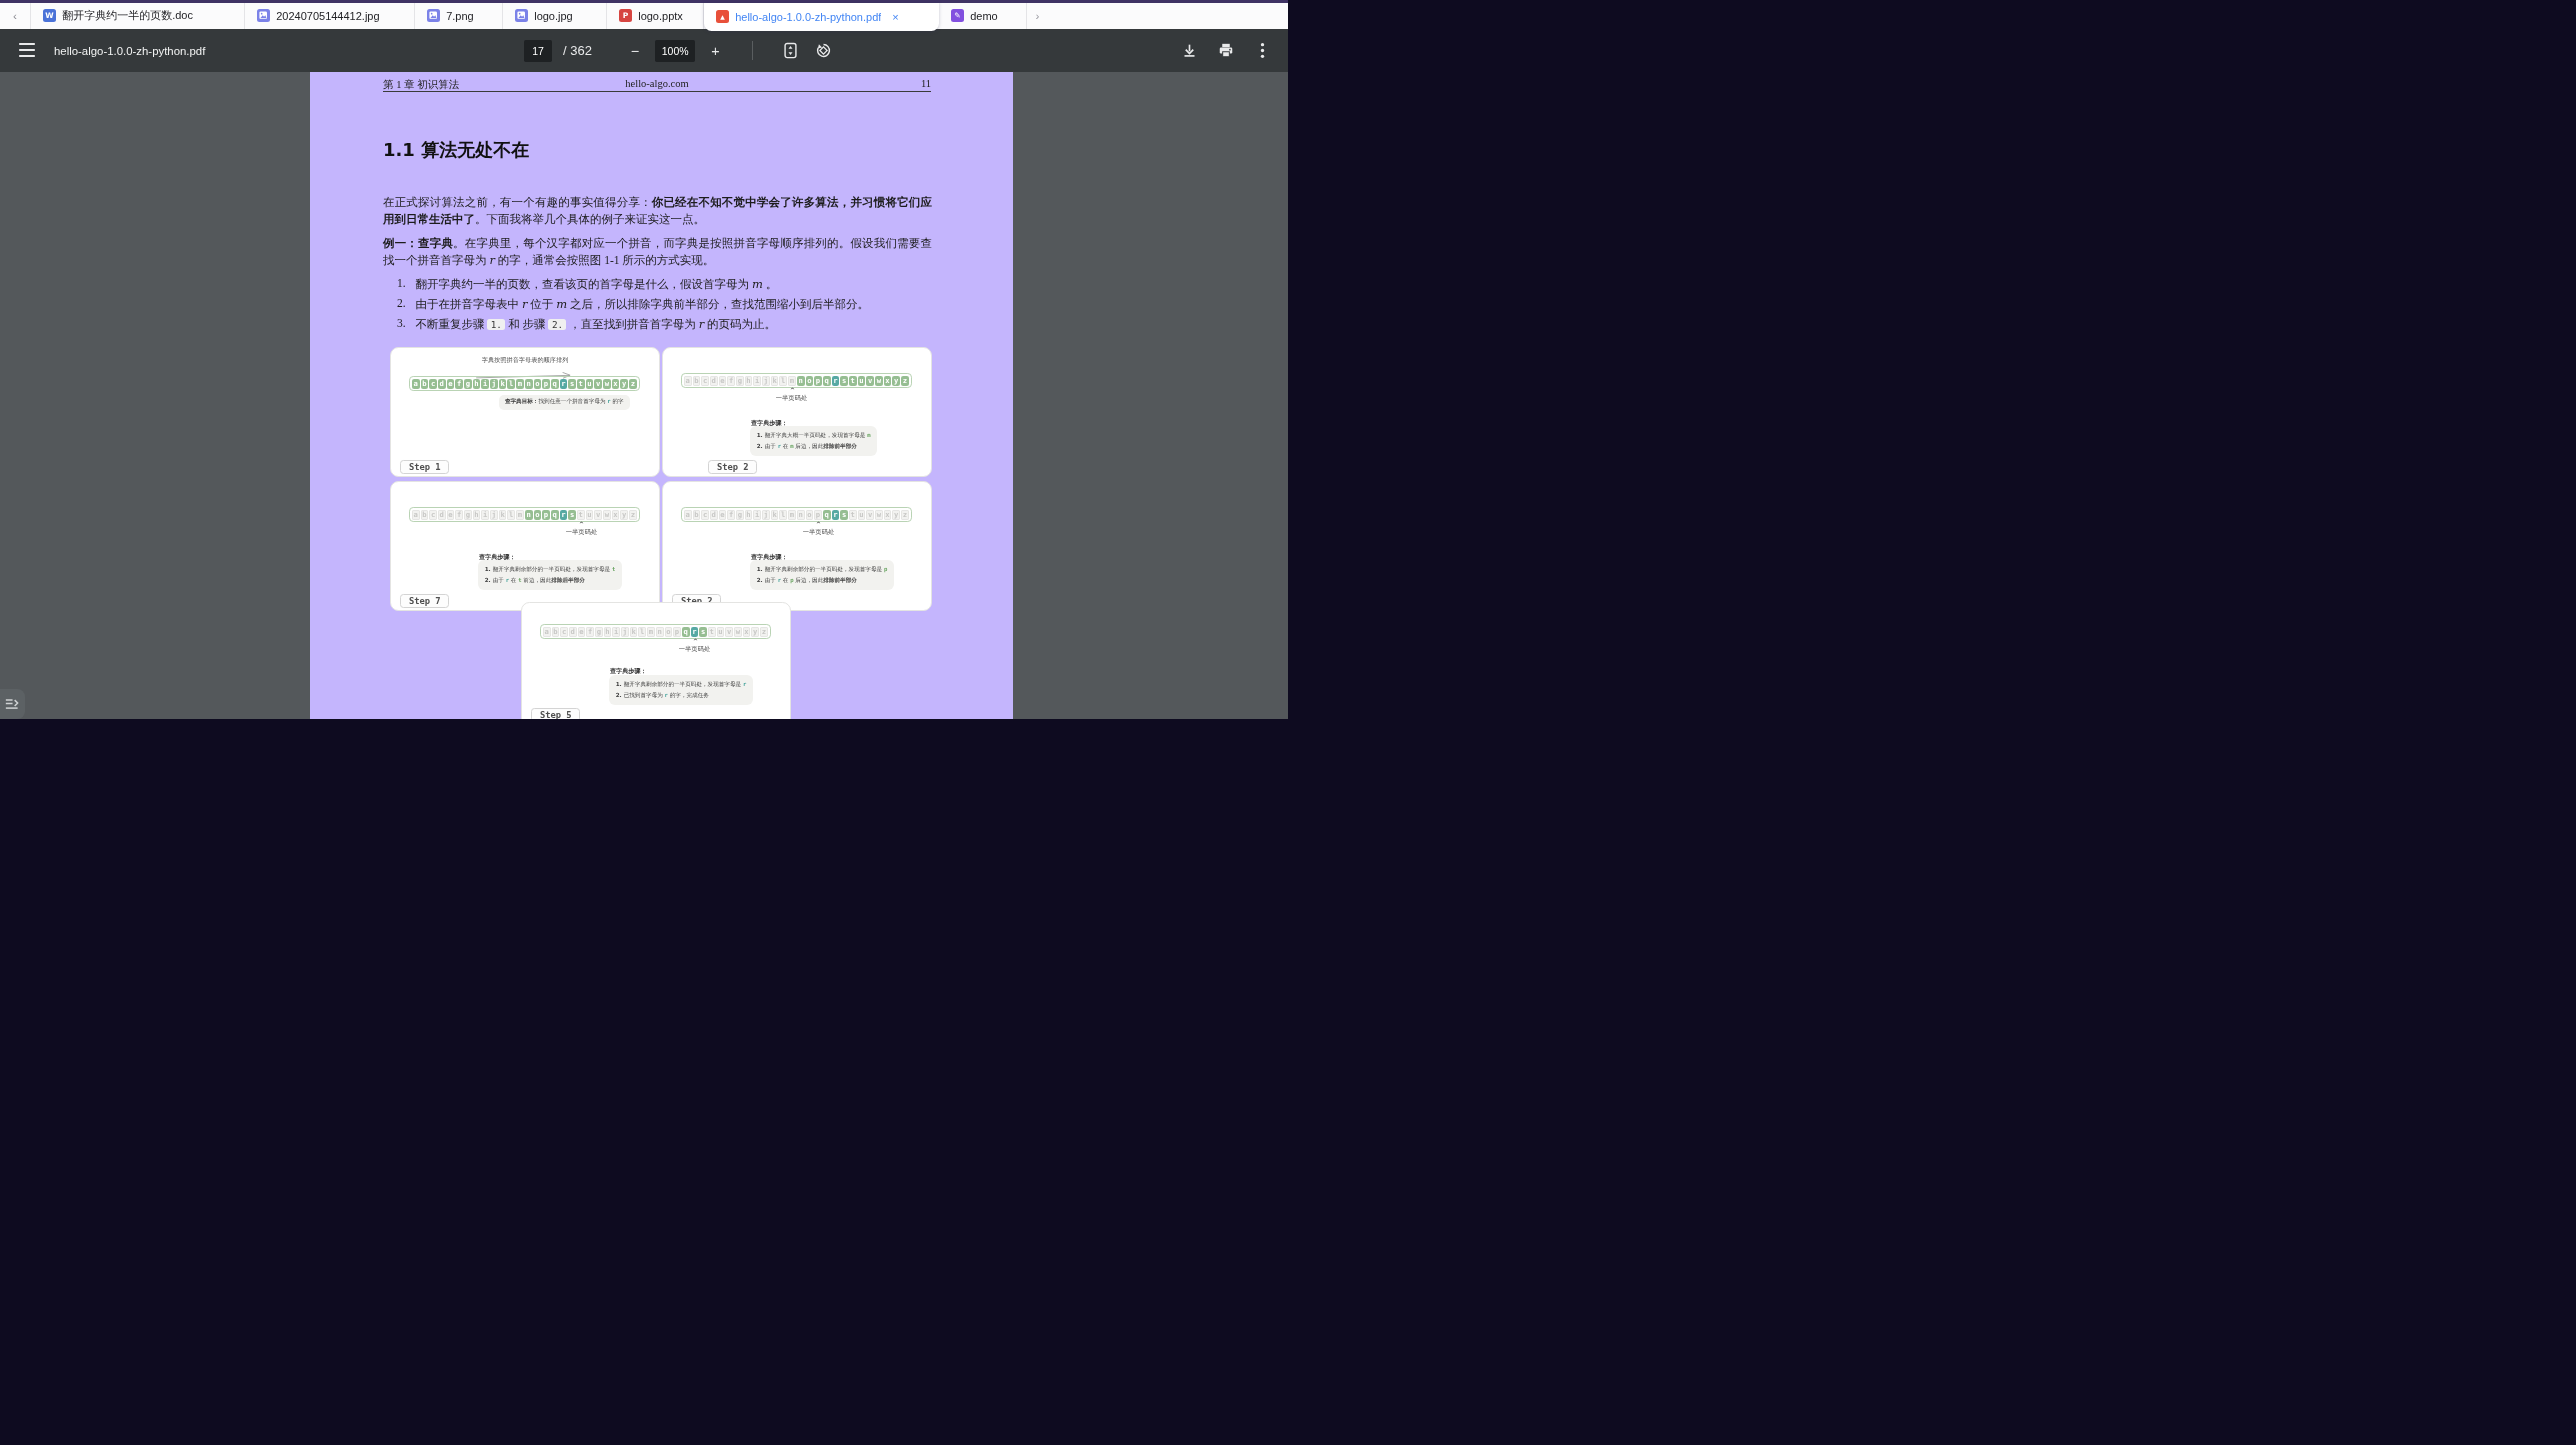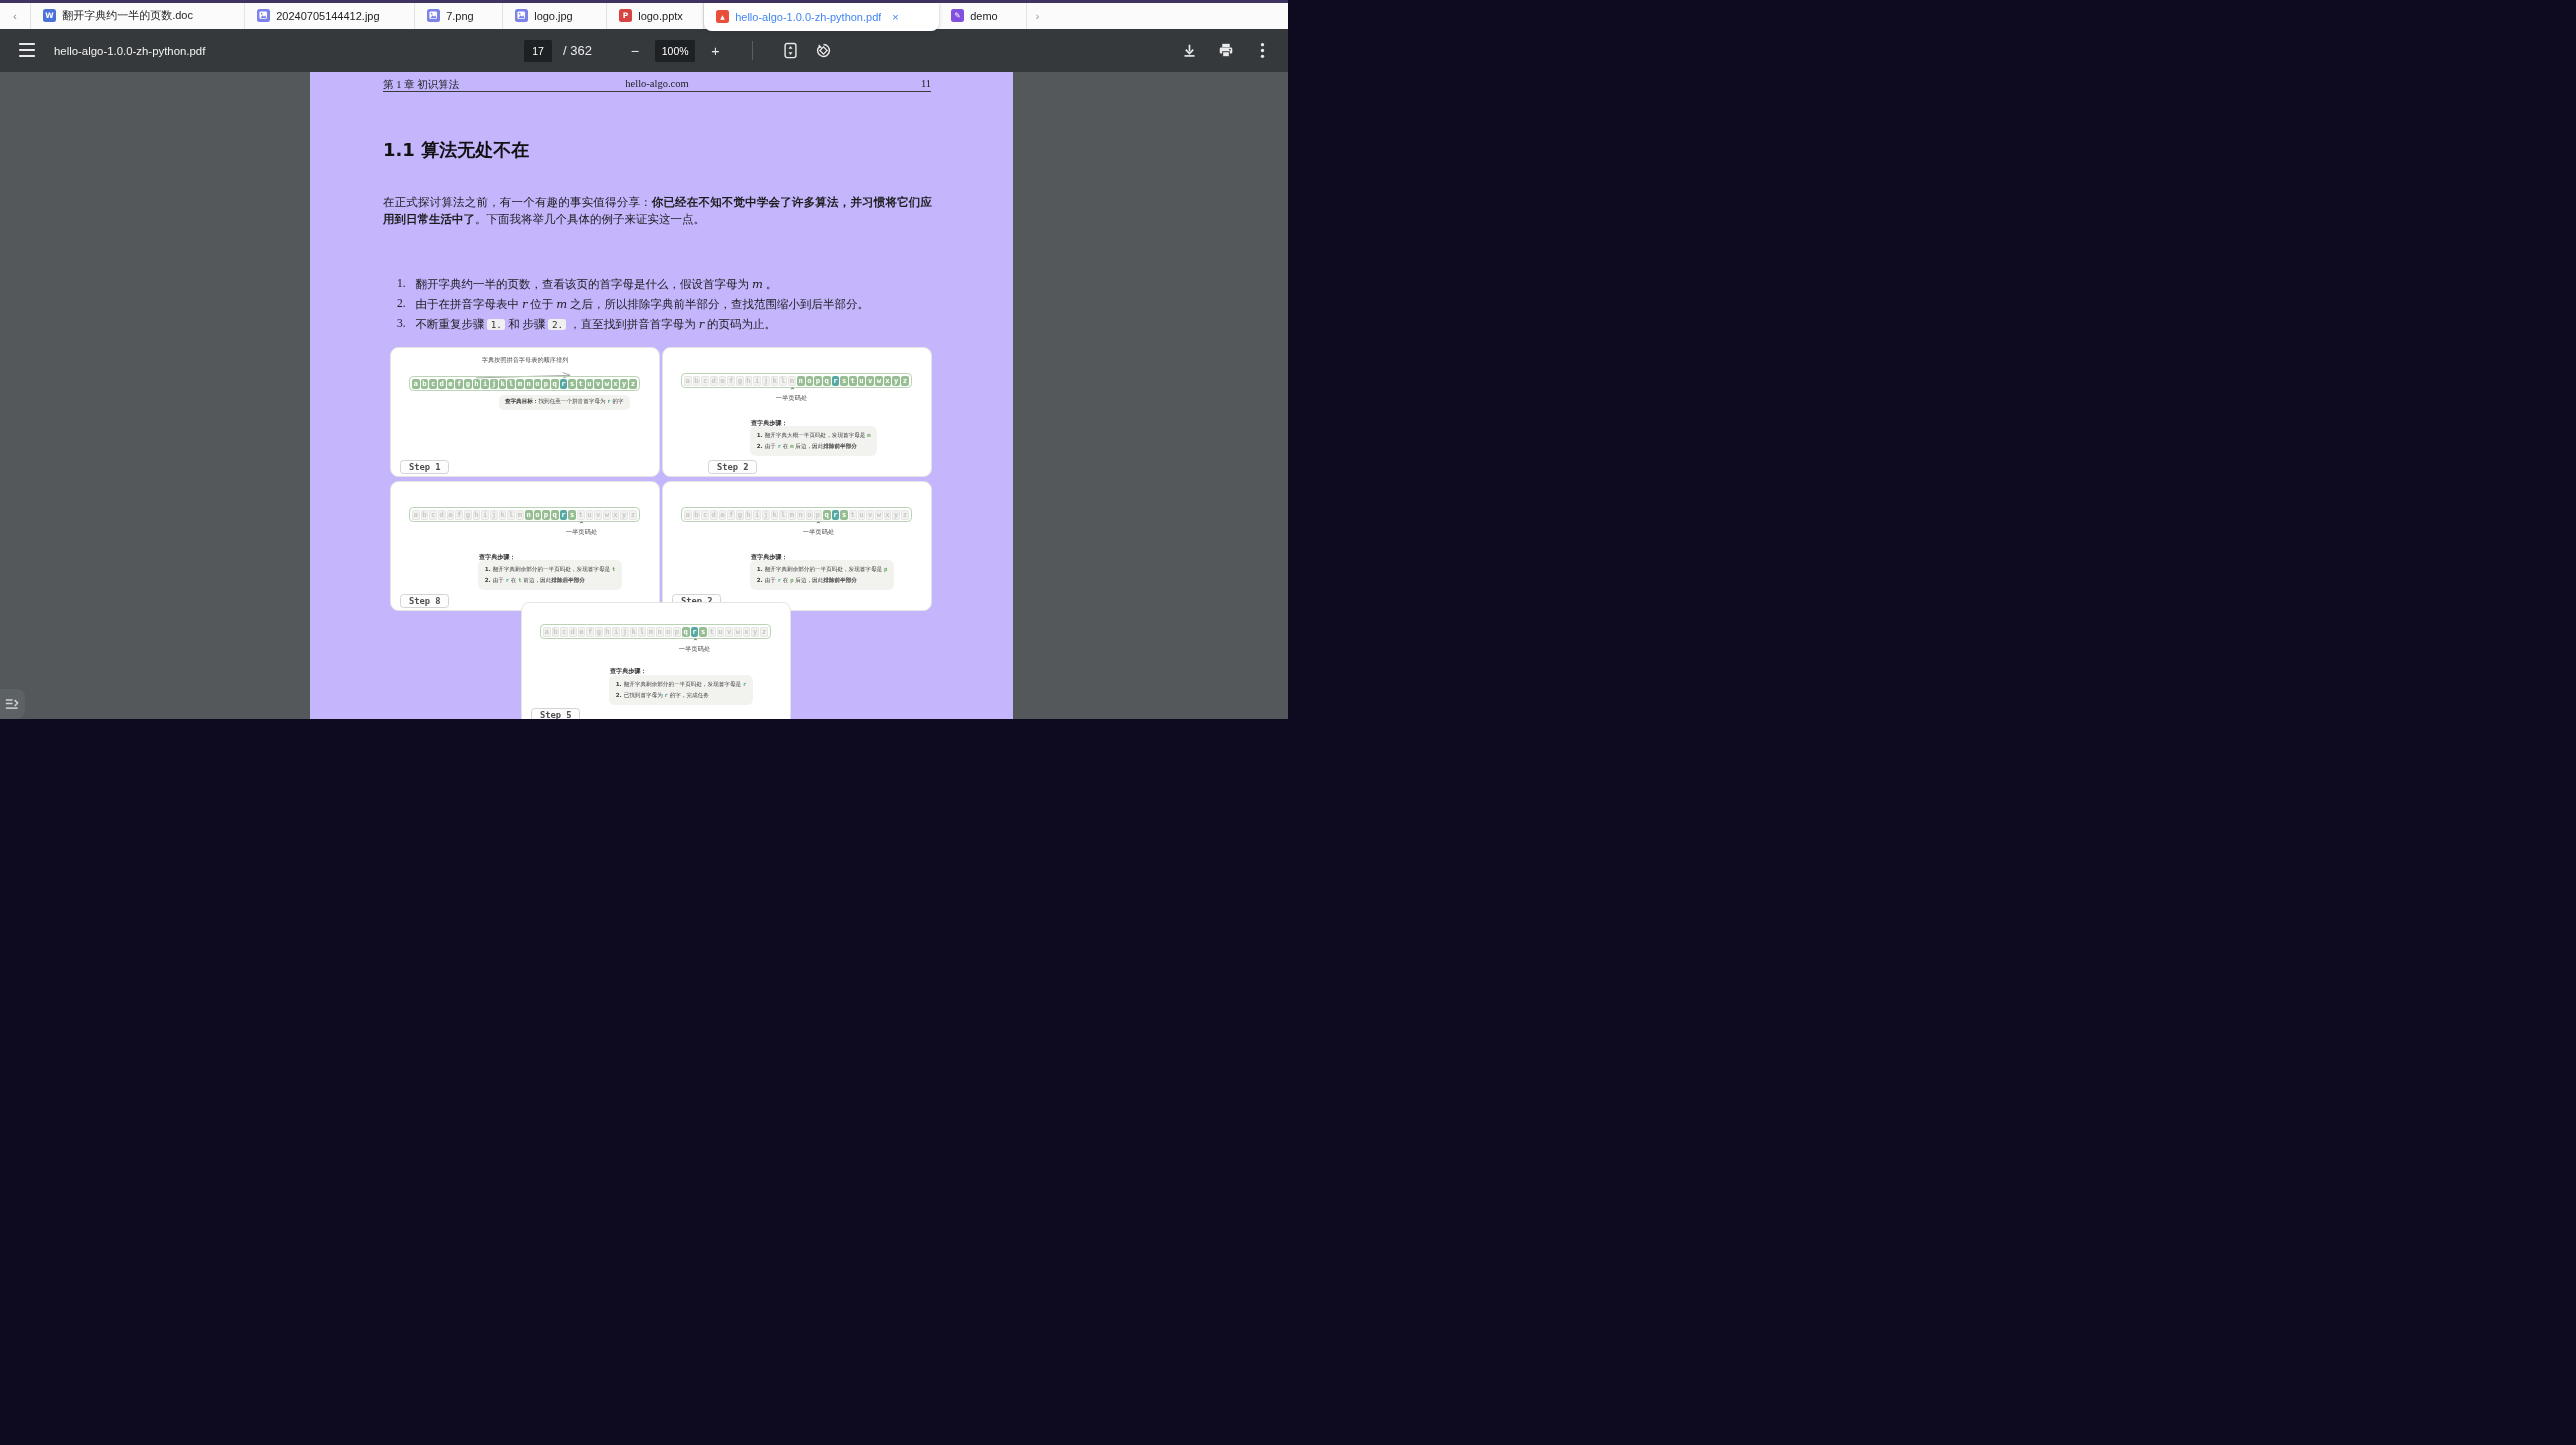--- a/index.html
+++ b/index.html
@@ -208,20 +208,21 @@
   <div class="viewer">
     <div class="page">
       <div class="phead">
         <span class="hl">第 1 章   初识算法</span>
         <span class="hc">hello-algo.com</span>
         <span class="hr">11</span>
       </div>
       <div class="ptitle">1.1   算法无处不在</div>
 
       <div class="para" style="top:122px"><span>在正式探讨算法之前，有一个有趣的事实值得分享：</span><span class="b">你已经在不知不觉中学会了许多算法，并习惯将它们应用到日常生活中了</span><span>。下面我将举几个具体的例子来证实这一点。</span></div>
+      <div class="para" style="top:163px"><span class="b">例一：查字典</span><span>。在字典里，每个汉字都对应一个拼音，而字典是按照拼音字母顺序排列的。假设我们需要查找一个拼音首字母为 </span><span class="mi">r</span><span> 的字，通常会按照图 1-1 所示的方式实现。</span></div>
 
       <div class="plist" style="top:205px">
           <div class="li"><span class="num">1.</span><span>翻开字典约一半的页数，查看该页的首字母是什么，假设首字母为 </span><span class="mi">m</span><span> 。</span></div>
           <div class="li"><span class="num">2.</span><span>由于在拼音字母表中 </span><span class="mi">r</span><span> 位于 </span><span class="mi">m</span><span> 之后，所以排除字典前半部分，查找范围缩小到后半部分。</span></div>
           <div class="li"><span class="num">3.</span><span>不断重复步骤 </span><span class="codechip">1.</span><span> 和 步骤 </span><span class="codechip">2.</span><span> ，直至找到拼音首字母为 </span><span class="mi">r</span><span> 的页码为止。</span></div>
         </div>
 
       <div id="figure">
           <div class="panel" style="left: 80px; top: 275px;">
             <div class="pan-title">字典按照拼音字母表的顺序排列</div>
@@ -327,21 +328,21 @@
               <span class="lcell off">y</span>
               <span class="lcell off">z</span>
             </div>
             <div class="caret" style="left: 188px; top: 39px;">^</div>
             <div class="plabel" style="left: 140px; top: 46px;">一半页码处</div>
             <div class="slabel" style="top: 71px;">查字典步骤：</div>
             <div class="sbox" style="top: 78px;">
               <div class="ln"><span class="b">1. </span><span>翻开字典剩余部分的一半页码处，发现首字母是 </span><span class="k-green">t</span></div>
               <div class="ln"><span class="b">2. </span><span>由于 </span><span class="k-teal">r</span><span> 在 </span><span class="k-green">t</span><span> 前边，因此</span><span class="b">排除后半部分</span></div>
             </div>
-            <div class="badge" style="top: 112px;">Step 8</div>
+            <div class="badge" style="top: 112px;">Step 7</div>
           </div>
           <div class="panel" style="left: 352px; top: 409px;">
             <div class="lrow" style="top: 25px;">
               <span class="lcell off">a</span>
               <span class="lcell off">b</span>
               <span class="lcell off">c</span>
               <span class="lcell off">d</span>
               <span class="lcell off">e</span>
               <span class="lcell off">f</span>
               <span class="lcell off">g</span>

